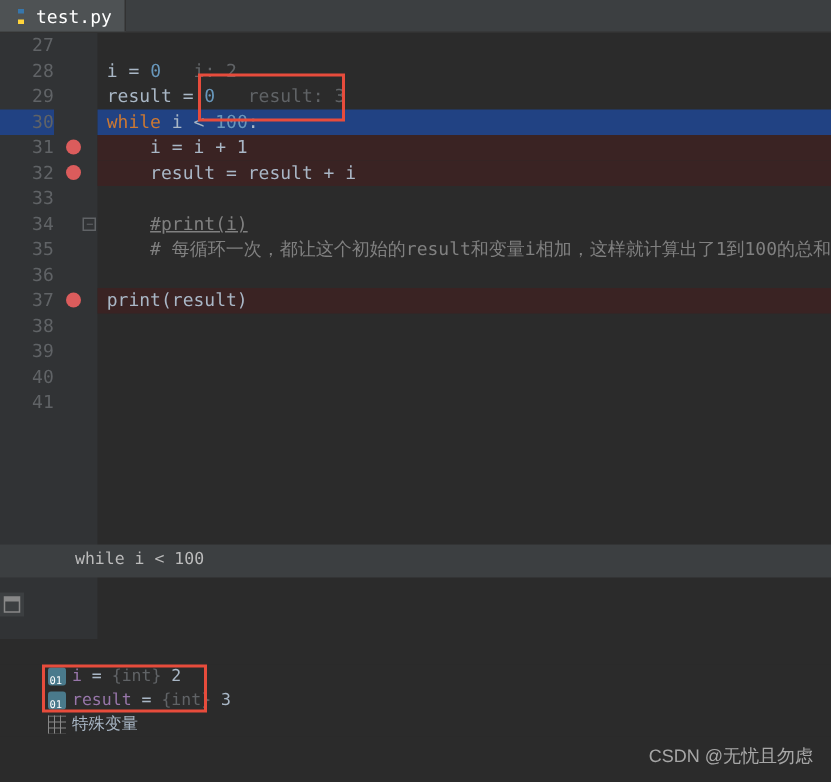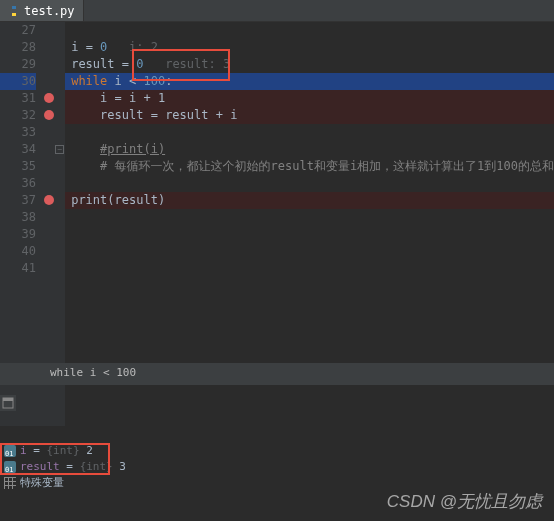--- a/index.html
+++ b/index.html
@@ -103,22 +103,22 @@
     .box2 { left: 0; top: 0; width: 110px; height: 32px; }
     .special-row { height: 16px; line-height: 16px; padding-left: 4px; font-size: 11px; }
     .grid-icon {
       display: inline-block; width: 12px; height: 12px;
       vertical-align: middle; margin-right: 4px;
       background: linear-gradient(#888 1px, transparent 1px) 0 0/4px 4px,
                   linear-gradient(90deg, #888 1px, transparent 1px) 0 0/4px 4px;
     }
     .watermark {
       position: absolute; bottom: 8px; right: 12px;
-      color: #d0d0d0; font-size: 17px;
-      font-family: sans-serif; opacity: 0.75; font-style: italic;
+      color: #d0d0d0; font-size: 12px;
+      font-family: sans-serif; opacity: 0.75;
     }
   </style>
 </head>
 <body>
 
 <div class="tabs">
   <div class="tab active">
     <span class="py-icon">
       <svg width="12" height="12" viewBox="0 0 12 12">
           <path fill="#3776ab" d="M4 1h4v3H4z"></path>
@@ -213,21 +213,21 @@
   <span>while i &lt; 100</span>
 </div>
 
 <div class="panel-strip">
   <svg width="12" height="12" viewBox="0 0 12 12">
       <rect x="1" y="1" width="10" height="10" fill="none" stroke="#888"></rect>
       <rect x="1" y="1" width="10" height="3" fill="#888"></rect>
     </svg>
 </div>
 
-<div class="vars-panel" style="position:absolute;bottom:30px;">
+<div class="vars-panel" style="position:absolute;bottom:30px;padding-left:28px;">
   <div style="position:relative">
     <div class="var-row">
       <span class="var-icon"></span><span class="var-name">i</span><span> = </span><span class="var-type">{int}</span><span class="var-val"> 2</span>
     </div>
     <div class="var-row">
       <span class="var-icon"></span><span class="var-name">result</span><span> = </span><span class="var-type">{int}</span><span class="var-val"> 3</span>
     </div>
     <div class="red-box box2"></div>
   </div>
   <div class="special-row">

